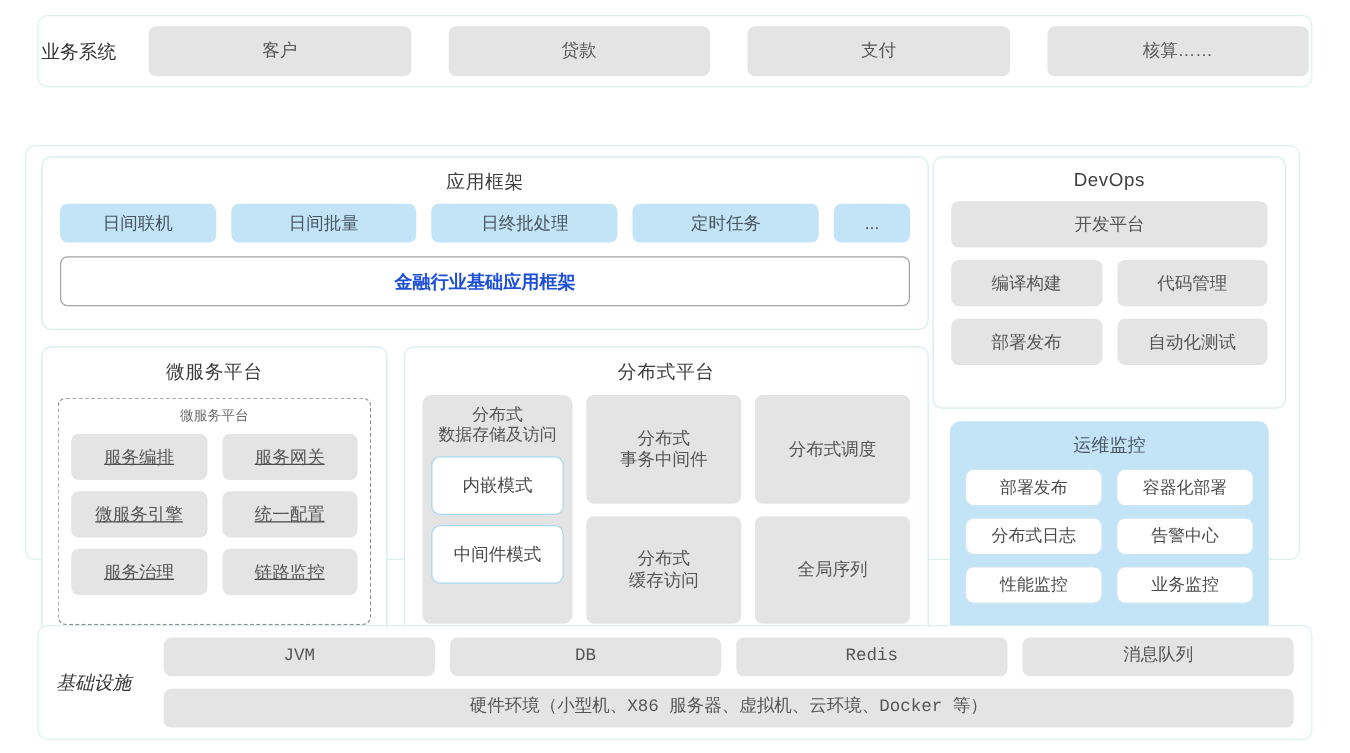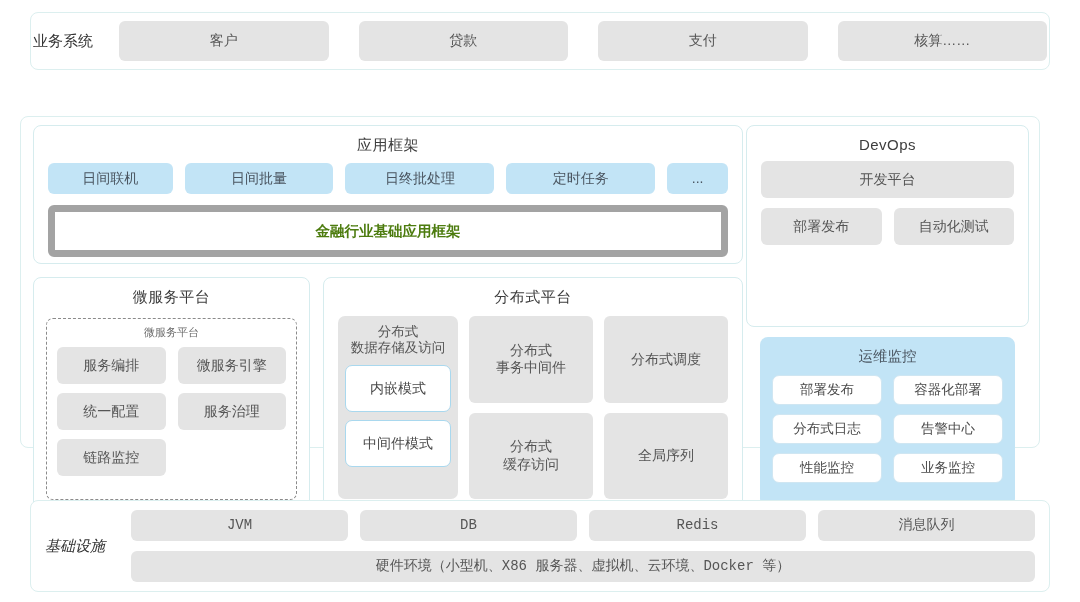--- a/index.html
+++ b/index.html
@@ -78,42 +78,42 @@
   .mid-left{position:absolute;left:12px;top:8px;width:710px;height:388px;}
   .mid-right{position:absolute;left:725px;top:8px;width:283px;height:388px;}
 
   
   .appfw{position:absolute;left:0;top:0;width:710px;height:139px;}
   .appfw .row{display:flex;gap:12px;padding:0 14px;}
   .appfw .chip{height:31px;font-size:14px;}
   .fw-bar{
     margin:11px 14px 0 14px;
     height:38px;
-    border:7px solid #a3a3a3;
+    border:1px solid #a3a3a3;
     border-radius:6px;
     display:flex;align-items:center;justify-content:center;
-    color:#4d7c0f;
+    color:#1d4ed8;
     font-weight:bold;
     font-size:14.5px;
     background:#fff;
   }
 
   
   .msp{position:absolute;left:0;top:152px;width:277px;height:236px;}
   .msp-dashed{
     position:absolute;left:12px;top:40px;right:12px;bottom:12px;
     border:1.5px dashed #8b8b8b;
     border-radius:7px;
     box-sizing:border-box;
     padding:6px 10px 10px 10px;
   }
   .msp-sub{
     text-align:center;font-size:11px;color:#6b6b6b;margin-bottom:7px;
   }
-  .msp-grid{display:grid;grid-template-columns:1fr 1fr;gap:9px 12px;}
+  .msp-grid{display:grid;grid-template-columns:1fr 1fr;gap:9px 12px;text-decoration:underline;}
   .msp-grid .chip{height:37px;font-size:14px;}
 
   
   .dp{position:absolute;left:290px;top:152px;width:420px;height:236px;}
   .dp-body{position:absolute;left:14px;top:38px;right:14px;bottom:13px;display:flex;gap:11px;}
   .dp-col1{width:120px;background:#e4e4e4;border-radius:7px;box-sizing:border-box;padding:8px 7px 8px 7px;display:flex;flex-direction:column;}
   .dp-col1-title{text-align:center;font-size:13.5px;color:#555;line-height:1.22;margin-bottom:8px;}
   .dp-col1 .chip-white{height:47px;font-size:14px;}
   .dp-col1 .chip-white + .chip-white{margin-top:8px;}
   .dp-rest{flex:1;display:grid;grid-template-columns:1fr 1fr;grid-template-rows:1fr 1fr;gap:10px 11px;}
@@ -176,20 +176,21 @@
         </div>
         <div class="fw-bar">金融行业基础应用框架</div>
       </div>
 
       <div class="card msp">
         <div class="card-title">微服务平台</div>
         <div class="msp-dashed">
           <div class="msp-sub">微服务平台</div>
           <div class="msp-grid">
             <div class="chip">服务编排</div>
+            <div class="chip">服务网关</div>
             <div class="chip">微服务引擎</div>
             <div class="chip">统一配置</div>
             <div class="chip">服务治理</div>
             <div class="chip">链路监控</div>
           </div>
         </div>
       </div>
 
       <div class="card dp">
         <div class="card-title">分布式平台</div>
@@ -225,20 +226,24 @@
       </div>
 
     </div>
 
     <div class="mid-right">
       <div class="card devops">
         <div class="card-title">DevOps</div>
         <div class="stack">
           <div class="chip wide">开发平台</div>
           <div class="pair">
+            <div class="chip">编译构建</div>
+            <div class="chip">代码管理</div>
+          </div>
+          <div class="pair">
             <div class="chip">部署发布</div>
             <div class="chip">自动化测试</div>
           </div>
         </div>
       </div>
 
       <div class="ops">
         <div class="ops-title">运维监控</div>
         <div class="ops-grid">
           <div class="chip chip-white">部署发布</div>

